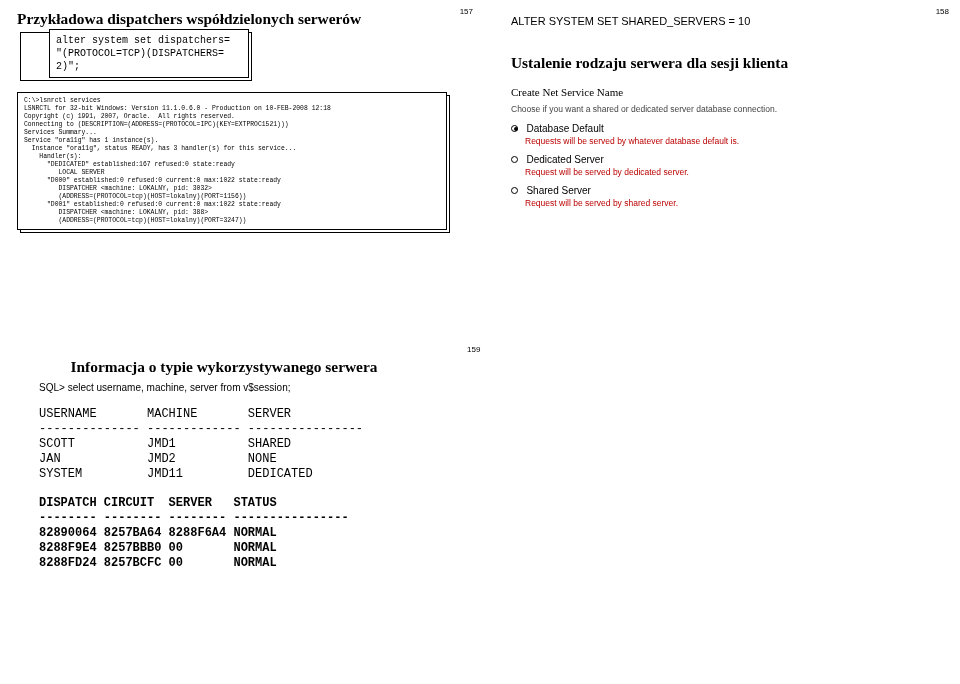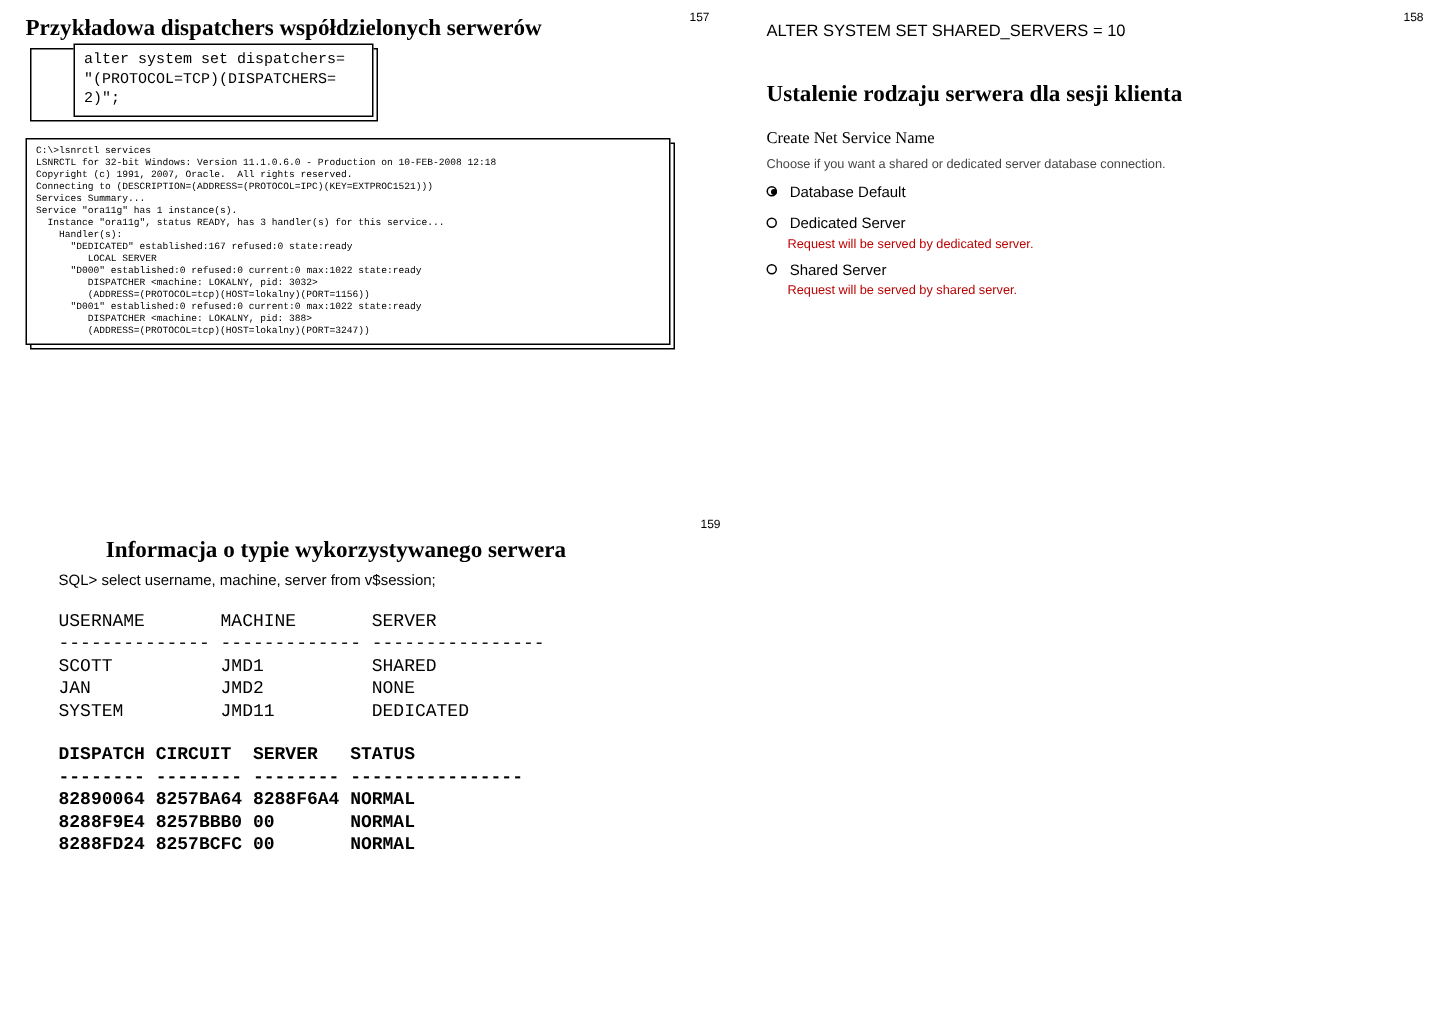--- a/index.html
+++ b/index.html
@@ -108,20 +108,21 @@
     <div style="font-size:11px; margin-top:6px;">ALTER SYSTEM SET SHARED_SERVERS = 10</div>
     <div class="title" style="margin-top:26px;">Ustalenie rodzaju serwera dla sesji klienta</div>
     <div style="margin-top:14px;">
       <div class="serif11" style="color:#000;">Create Net Service Name</div>
       <div class="subtext" style="margin-top:6px;">Choose if you want a shared or dedicated server database connection.</div>
 
       <div style="margin-top:4px;">
         <span class="radio sel"></span>
         <span class="sans10">Database Default</span>
       </div>
+      <div class="subtext red" style="margin-left:14px;">Requests will be served by whatever database default is.</div>
 
       <div style="margin-top:3px;">
         <span class="radio"></span>
         <span class="sans10">Dedicated Server</span>
       </div>
       <div class="subtext red" style="margin-left:14px;">Request will be served by dedicated server.</div>
 
       <div style="margin-top:3px;">
         <span class="radio"></span>
         <span class="sans10">Shared Server</span>

